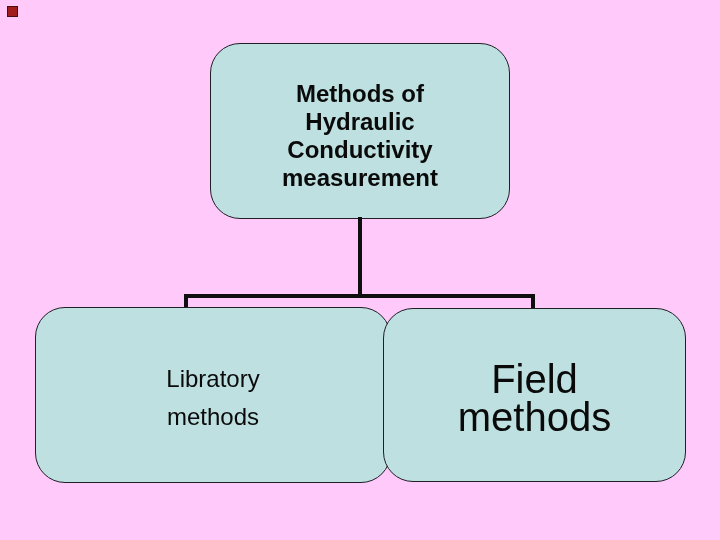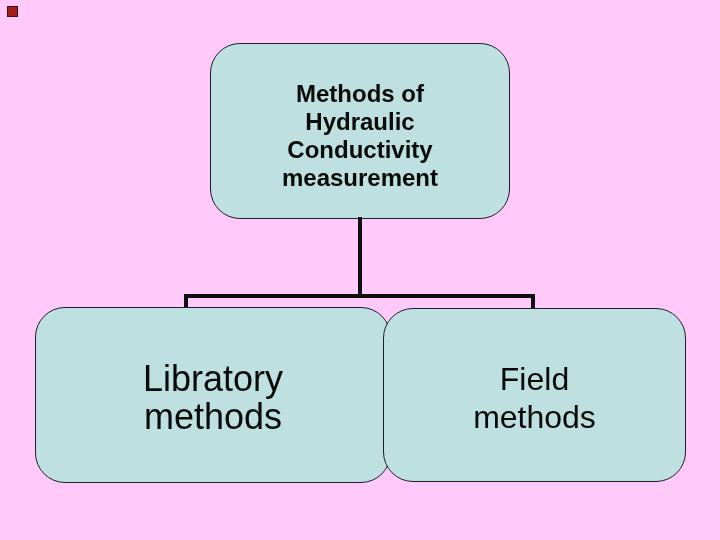--- a/index.html
+++ b/index.html
@@ -52,31 +52,31 @@
     font-size: 24px;
     line-height: 28px;
     padding-top: 10px;
     font-weight: bold;
   }
   .node-left {
     left: 35px;
     top: 307px;
     width: 356px;
     height: 176px;
-    font-size: 36px;
+    font-size: 24px;
     line-height: 38px;
     padding-top: 6px;
     text-align: center;
   }
   .node-right {
     left: 383px;
     top: 308px;
     width: 303px;
     height: 174px;
-    font-size: 32px;
+    font-size: 40px;
     line-height: 38px;
     padding-top: 6px;
   }
   .connector {
     position: absolute;
     background: var(--color-connector, #0f0f0f);
   }
   .conn-v-main {
     left: 358px;
     top: 217px;

